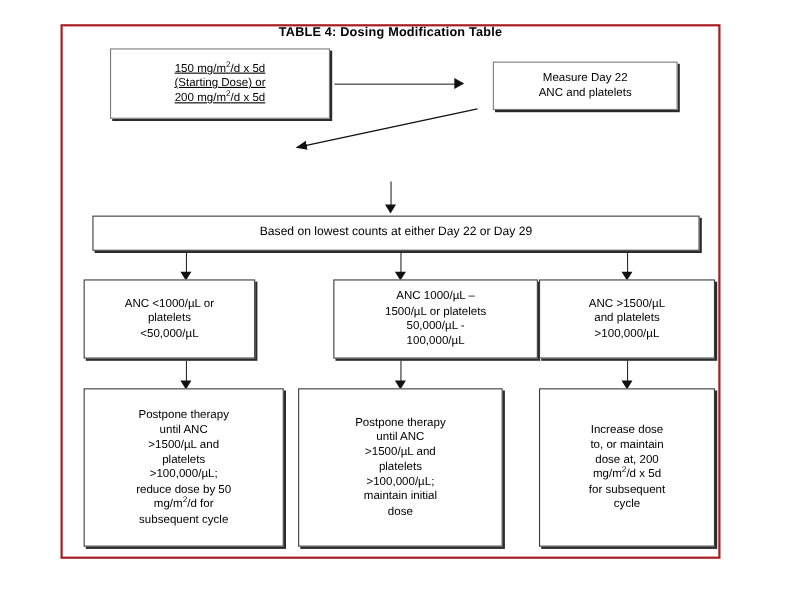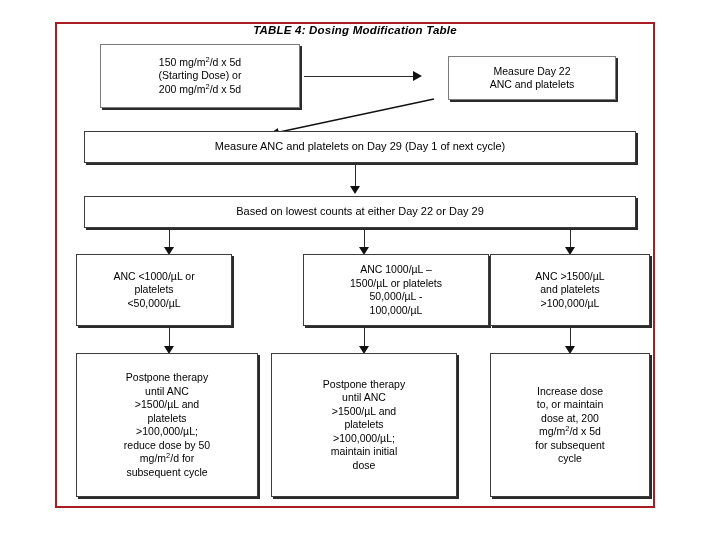--- a/index.html
+++ b/index.html
@@ -38,21 +38,20 @@
     position: absolute;
     left: 56px;
     top: 24px;
     width: 598px;
     text-align: center;
     font-size: 11.5px;
     font-weight: bold;
     color: #000000;
     letter-spacing: 0.2px;
     white-space: nowrap;
-    font-style: italic;
   }
 
   
   .fbox {
     position: absolute;
     box-sizing: border-box;
     background: #ffffff;
     border: 1px solid #7b7b7b;
     box-shadow: 2px 2px 0 #2b2b2b;
     display: flex;
@@ -101,43 +100,40 @@
 </style>
 </head>
 <body>
 
 <div id="page">
 
   <div id="red-frame"></div>
 
   <div id="title">TABLE 4: Dosing Modification Table</div>
 
-  <div class="fbox" style="left:100px; top:44px; width:200px; height:64px;">
+  <div class="fbox" style="left:100px; top:44px; width:200px; height:64px;text-decoration:underline;">
     <div class="txt">150 mg/m<sup>2</sup>/d x 5d<br>(Starting Dose) or<br>200 mg/m<sup>2</sup>/d x 5d</div>
   </div>
 
   <div class="hline" style="left:304px; top:76px; width:110px;"></div>
   <div class="arrowright" style="left:413px; top:71px;"></div>
 
   <div class="fbox" style="left:432px; top:56px; width:168px; height:44px;margin-left:16px;">
     <div class="txt">Measure Day 22<br>ANC and platelets</div>
   </div>
 
   <svg class="diag-wrap" style="left:248px; top:96px;" width="200" height="46" viewBox="0 0 200 46">
     <defs>
       <marker id="arrowDiag" markerWidth="9" markerHeight="9" refX="7" refY="3.2" orient="auto" markerUnits="strokeWidth">
         <path d="M0,0 L8,3.2 L0,6.4 z" fill="#111111"></path>
       </marker>
     </defs>
     <line x1="186" y1="3" x2="22" y2="38" stroke="#111111" stroke-width="1.3" marker-end="url(#arrowDiag)"></line>
   </svg>
 
-  <div class="fbox dark" style="left:84px; top:131px; width:552px; height:32px; font-size:11px;">
-    <div class="txt">Measure ANC and platelets on Day 29 (Day 1 of next cycle)</div>
-  </div>
 
   <div class="vline" style="left:355px; top:165px; height:23px;"></div>
   <div class="arrowdown" style="left:350px; top:186px;"></div>
 
   <div class="fbox dark" style="left:84px; top:196px; width:552px; height:32px; font-size:11px;align-items:center;">
     <div class="txt">Based on lowest counts at either Day 22 or Day 29</div>
   </div>
 
   <div class="vline" style="left:169px; top:229px; height:20px;"></div>
   <div class="arrowdown" style="left:164px; top:247px;"></div>

